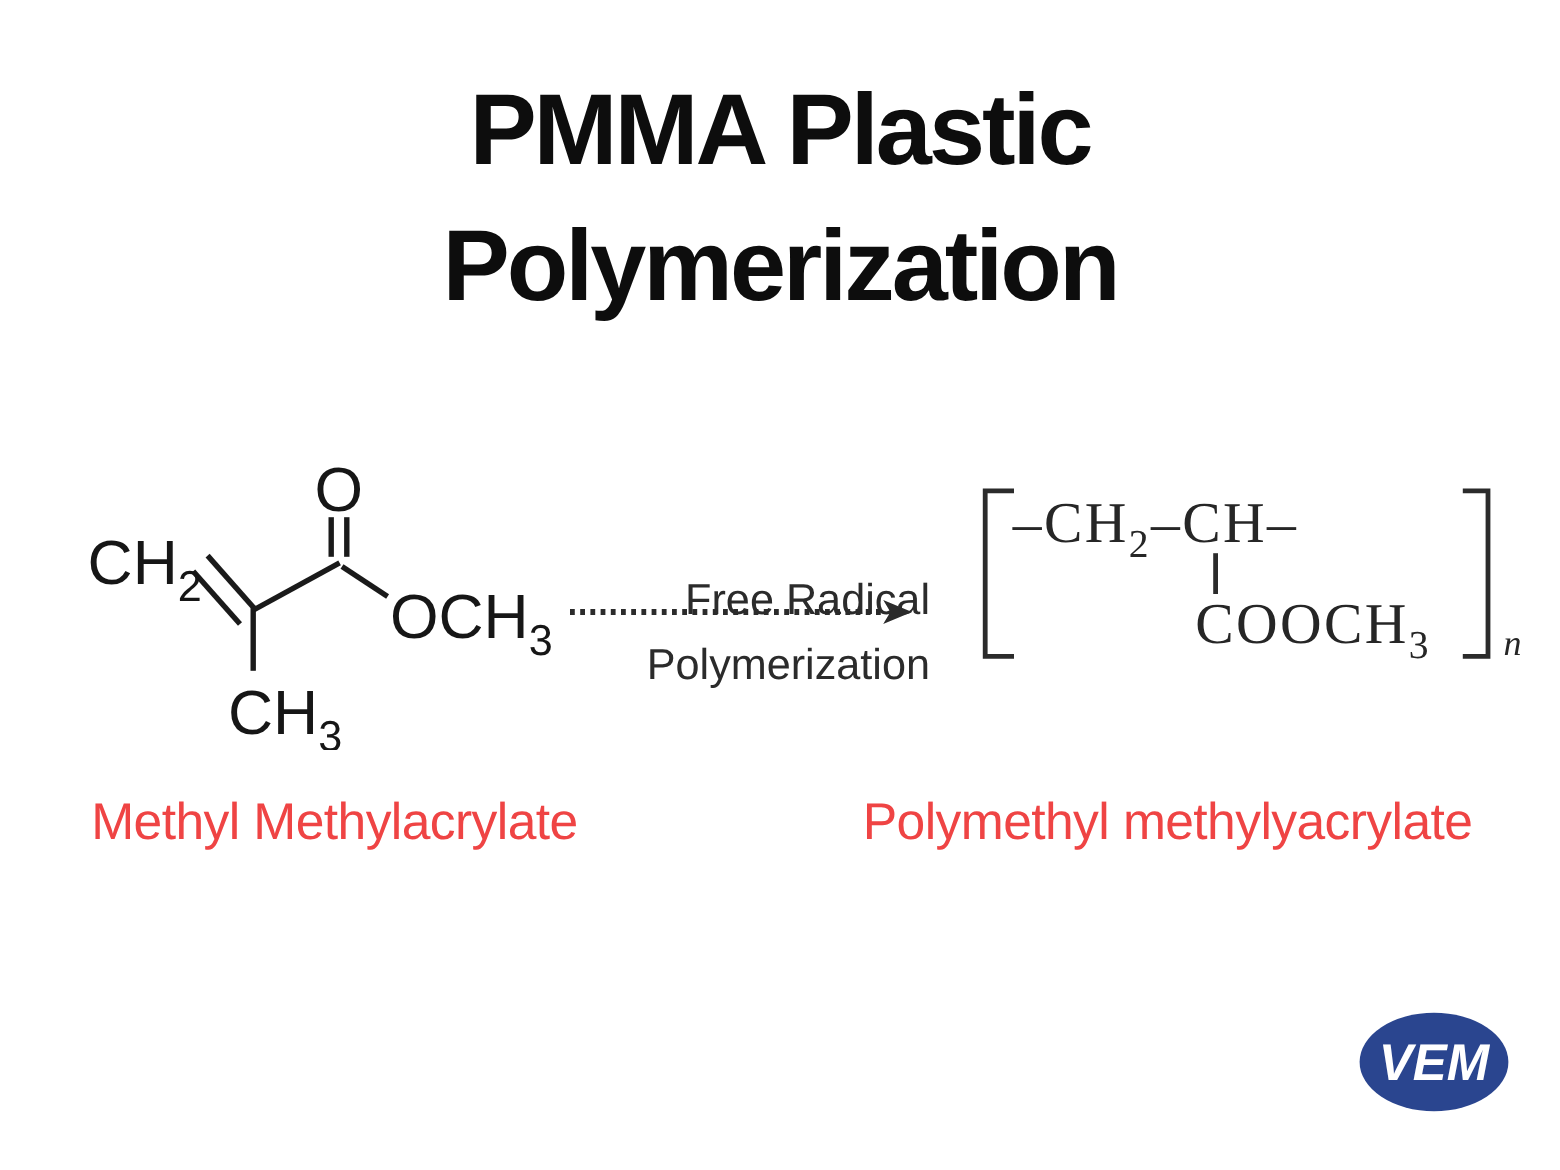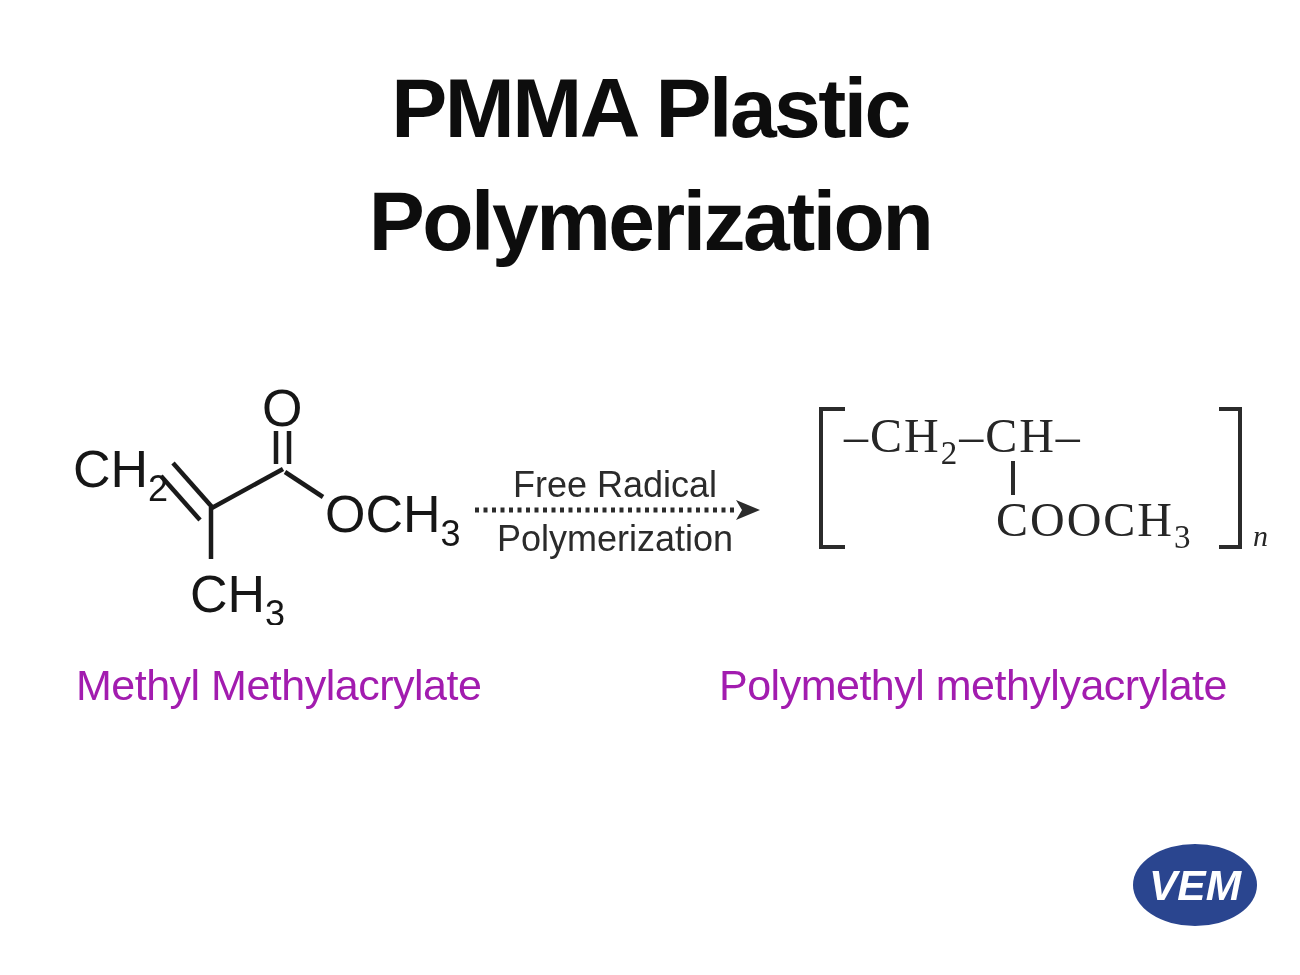--- a/index.html
+++ b/index.html
@@ -23,35 +23,36 @@
     letter-spacing: -2.5px;
     line-height: 113px;
   }
   .structure-svg { position: absolute; }
   .monomer-svg { left: 55px; top: 365px; }
   .polymer-svg { left: 800px; top: 395px; }
   .arrow-svg { left: 470px; top: 492px; }
   .arrow-label {
     position: absolute;
     left: 455px; width: 320px;
-    text-align: center;
+    text-align: right;
     font-size: 36px;
     font-weight: 400;
     color: #2b2b2b;
     line-height: 1.0;
+    margin-top: 15px;
   }
   .arrow-label-top { top: 467px; }
   .arrow-label-bottom { top: 521px; }
   .compound-label {
     position: absolute;
     top: 661px;
     font-size: 43px;
     font-weight: 400;
     letter-spacing: -0.5px;
-    color: #a21caf;
+    color: #ef4444;
     white-space: nowrap;
   }
   .monomer-label { left: 76px; }
   .polymer-label { left: 719px; }
   .logo-svg { position: absolute; left: 1130px; top: 842px; }
   .mono-ink { stroke: #1a1a1a; stroke-width: 4.5; fill: none; }
   .mono-text { fill: #161616; font-family: "Liberation Sans", sans-serif; font-size: 52px; }
   .mono-sub { font-size: 36px; }
   .poly-ink { stroke: #2b2b2b; stroke-width: 4; fill: none; }
   .poly-text { fill: #262626; font-family: "Liberation Serif", serif; font-size: 48px; letter-spacing: 2px; }

